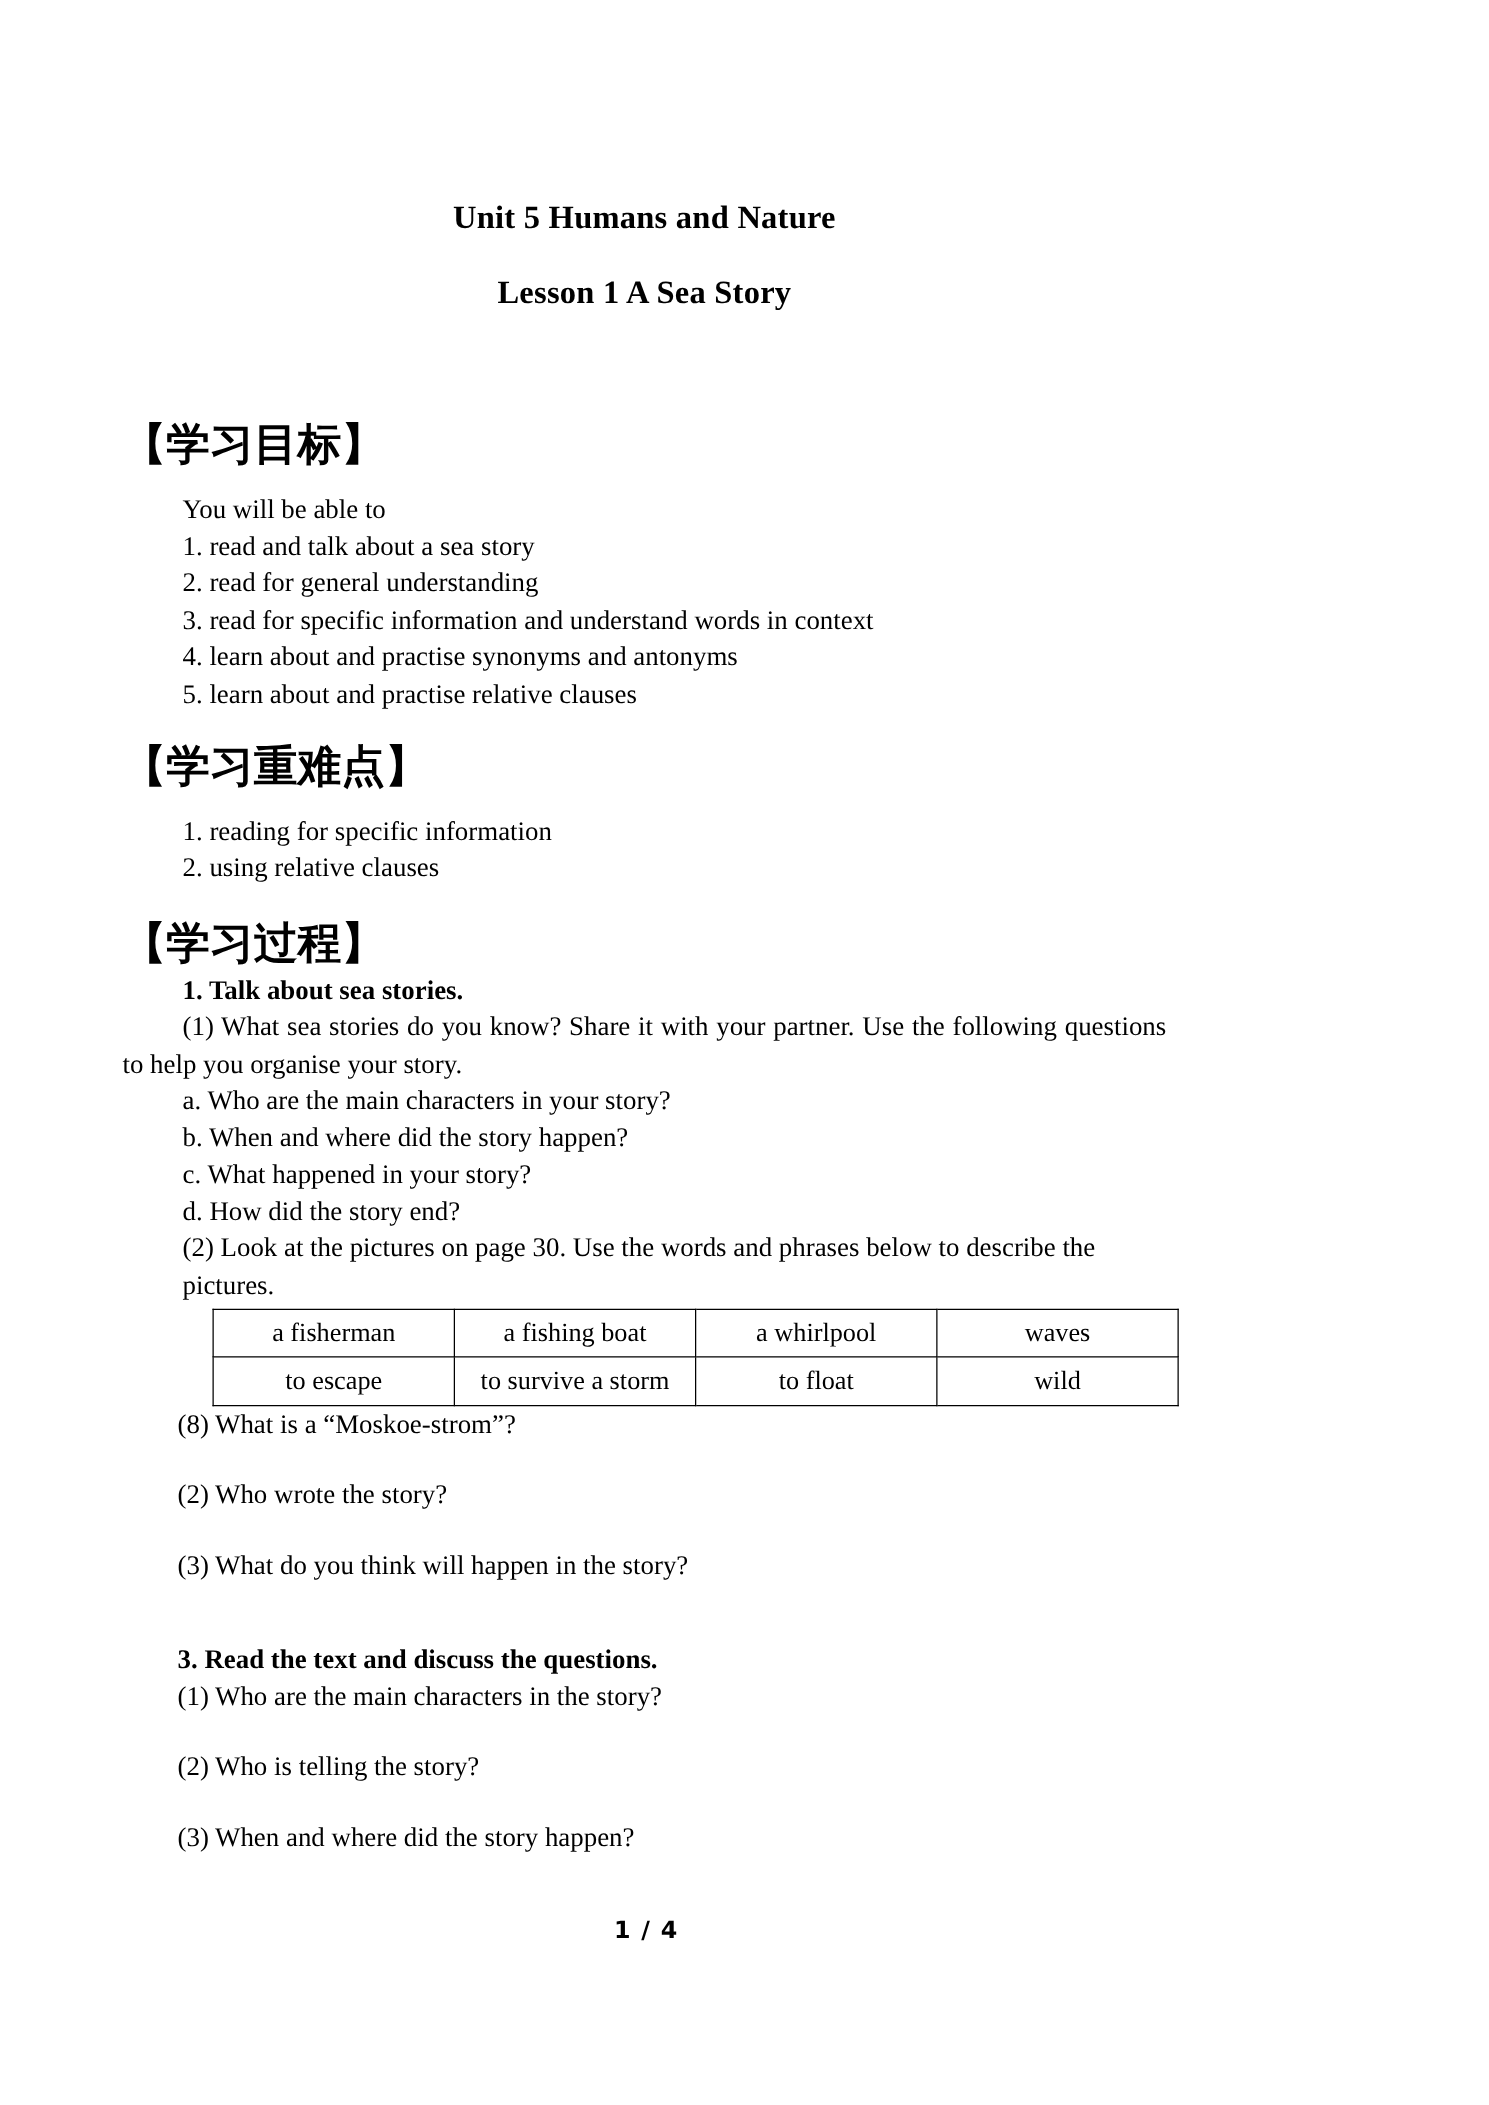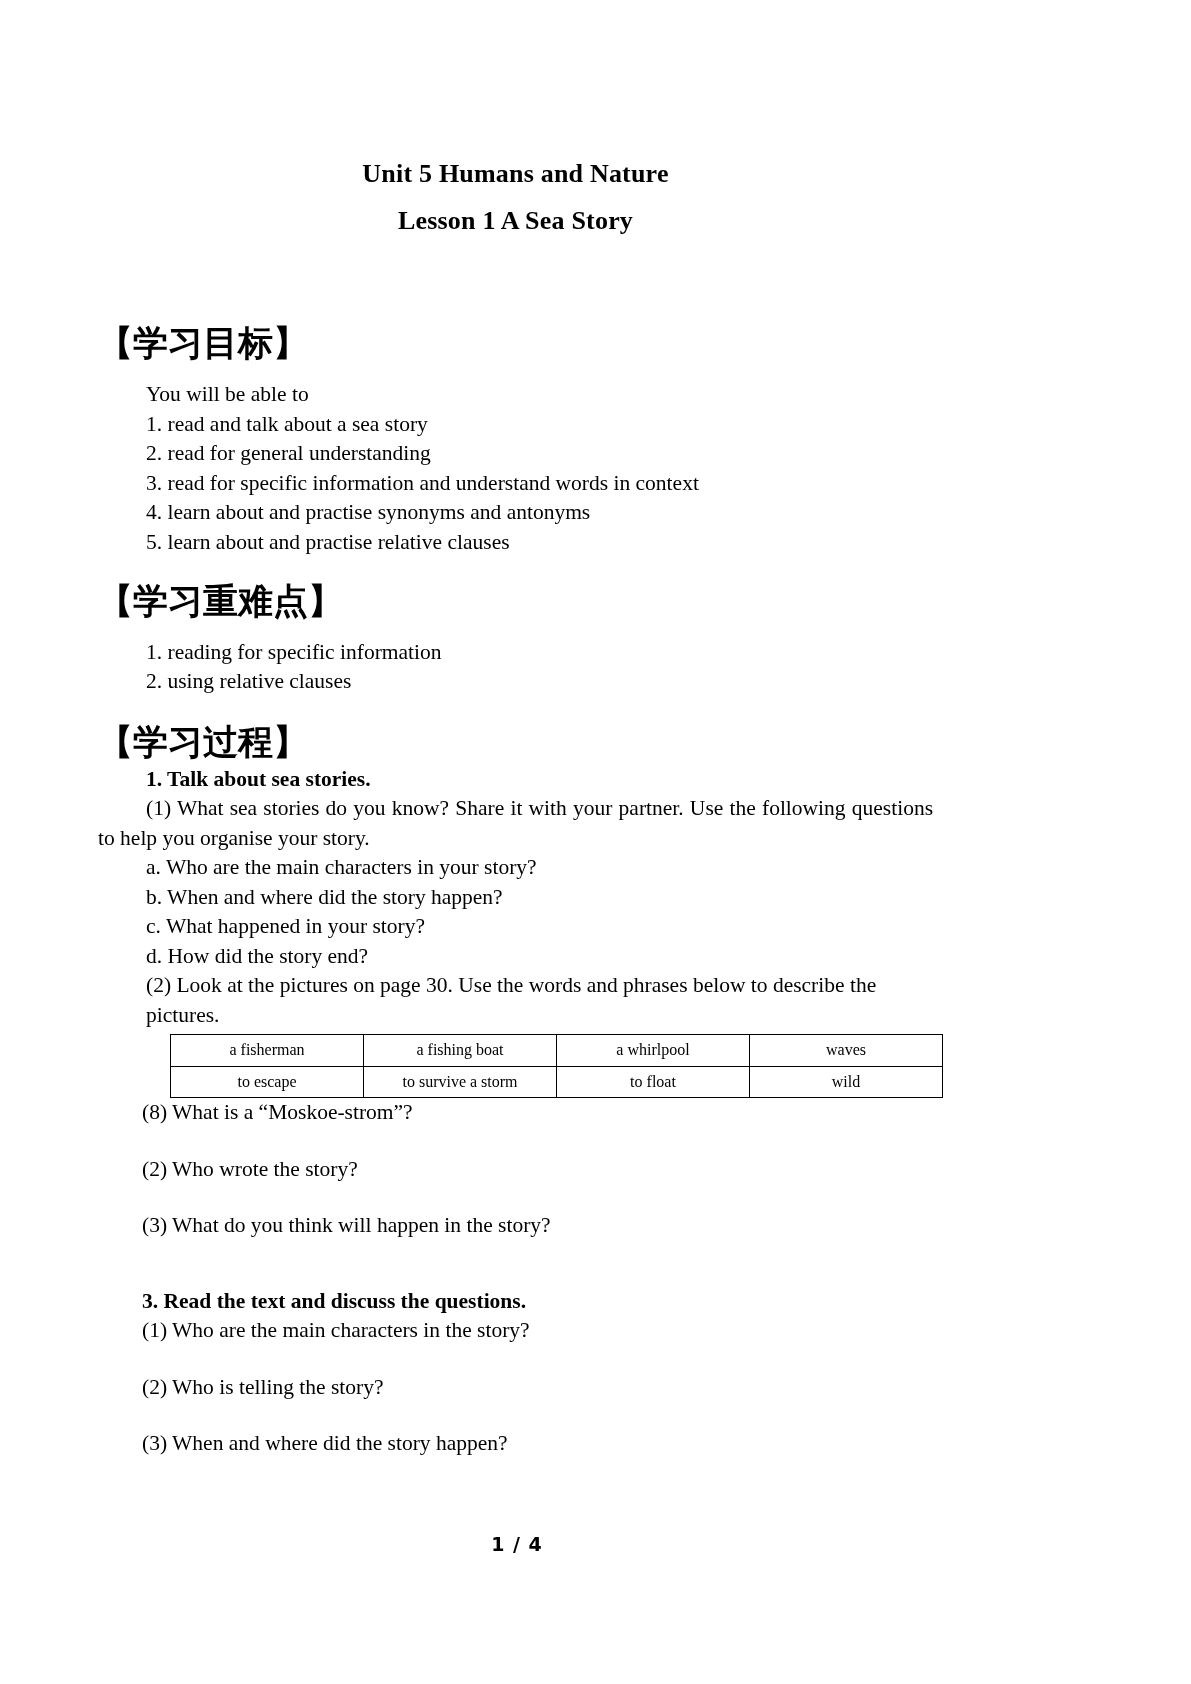--- a/index.html
+++ b/index.html
@@ -26,21 +26,21 @@
 
   
   .doc-title {
     text-align: center;
     font-weight: bold;
     font-size: 26px;
     letter-spacing: .2px;
     line-height: 1.2;
   }
   .title-1 { margin-top: 158px; }
-  .title-2 { margin-top: 16px; }
+  .title-2 { margin-top: 29px; }
 
   
   .cn-heading {
     font-family: "DejaVu Sans", "Liberation Sans", sans-serif;
     font-weight: bold;
     font-size: 35px;
     line-height: 1.25;
     letter-spacing: 0px;
     margin: 0;
     padding: 0;
@@ -96,21 +96,21 @@
   
   .word-table {
     border-collapse: collapse;
     width: 772px;
     margin: 4px 0 0 72px;
     table-layout: fixed;
   }
   .word-table td {
     border: 1.3px solid #000000;
     text-align: center;
-    font-size: 16px;
+    font-size: 21px;
     line-height: 1.35;
     padding: 4px 2px 5px 2px;
     font-family: "Liberation Serif", "DejaVu Serif", serif;
   }
   .word-table col.c1 { width: 193px; }
   .word-table col.c2 { width: 193px; }
   .word-table col.c3 { width: 193px; }
   .word-table col.c4 { width: 193px; }
 
   

